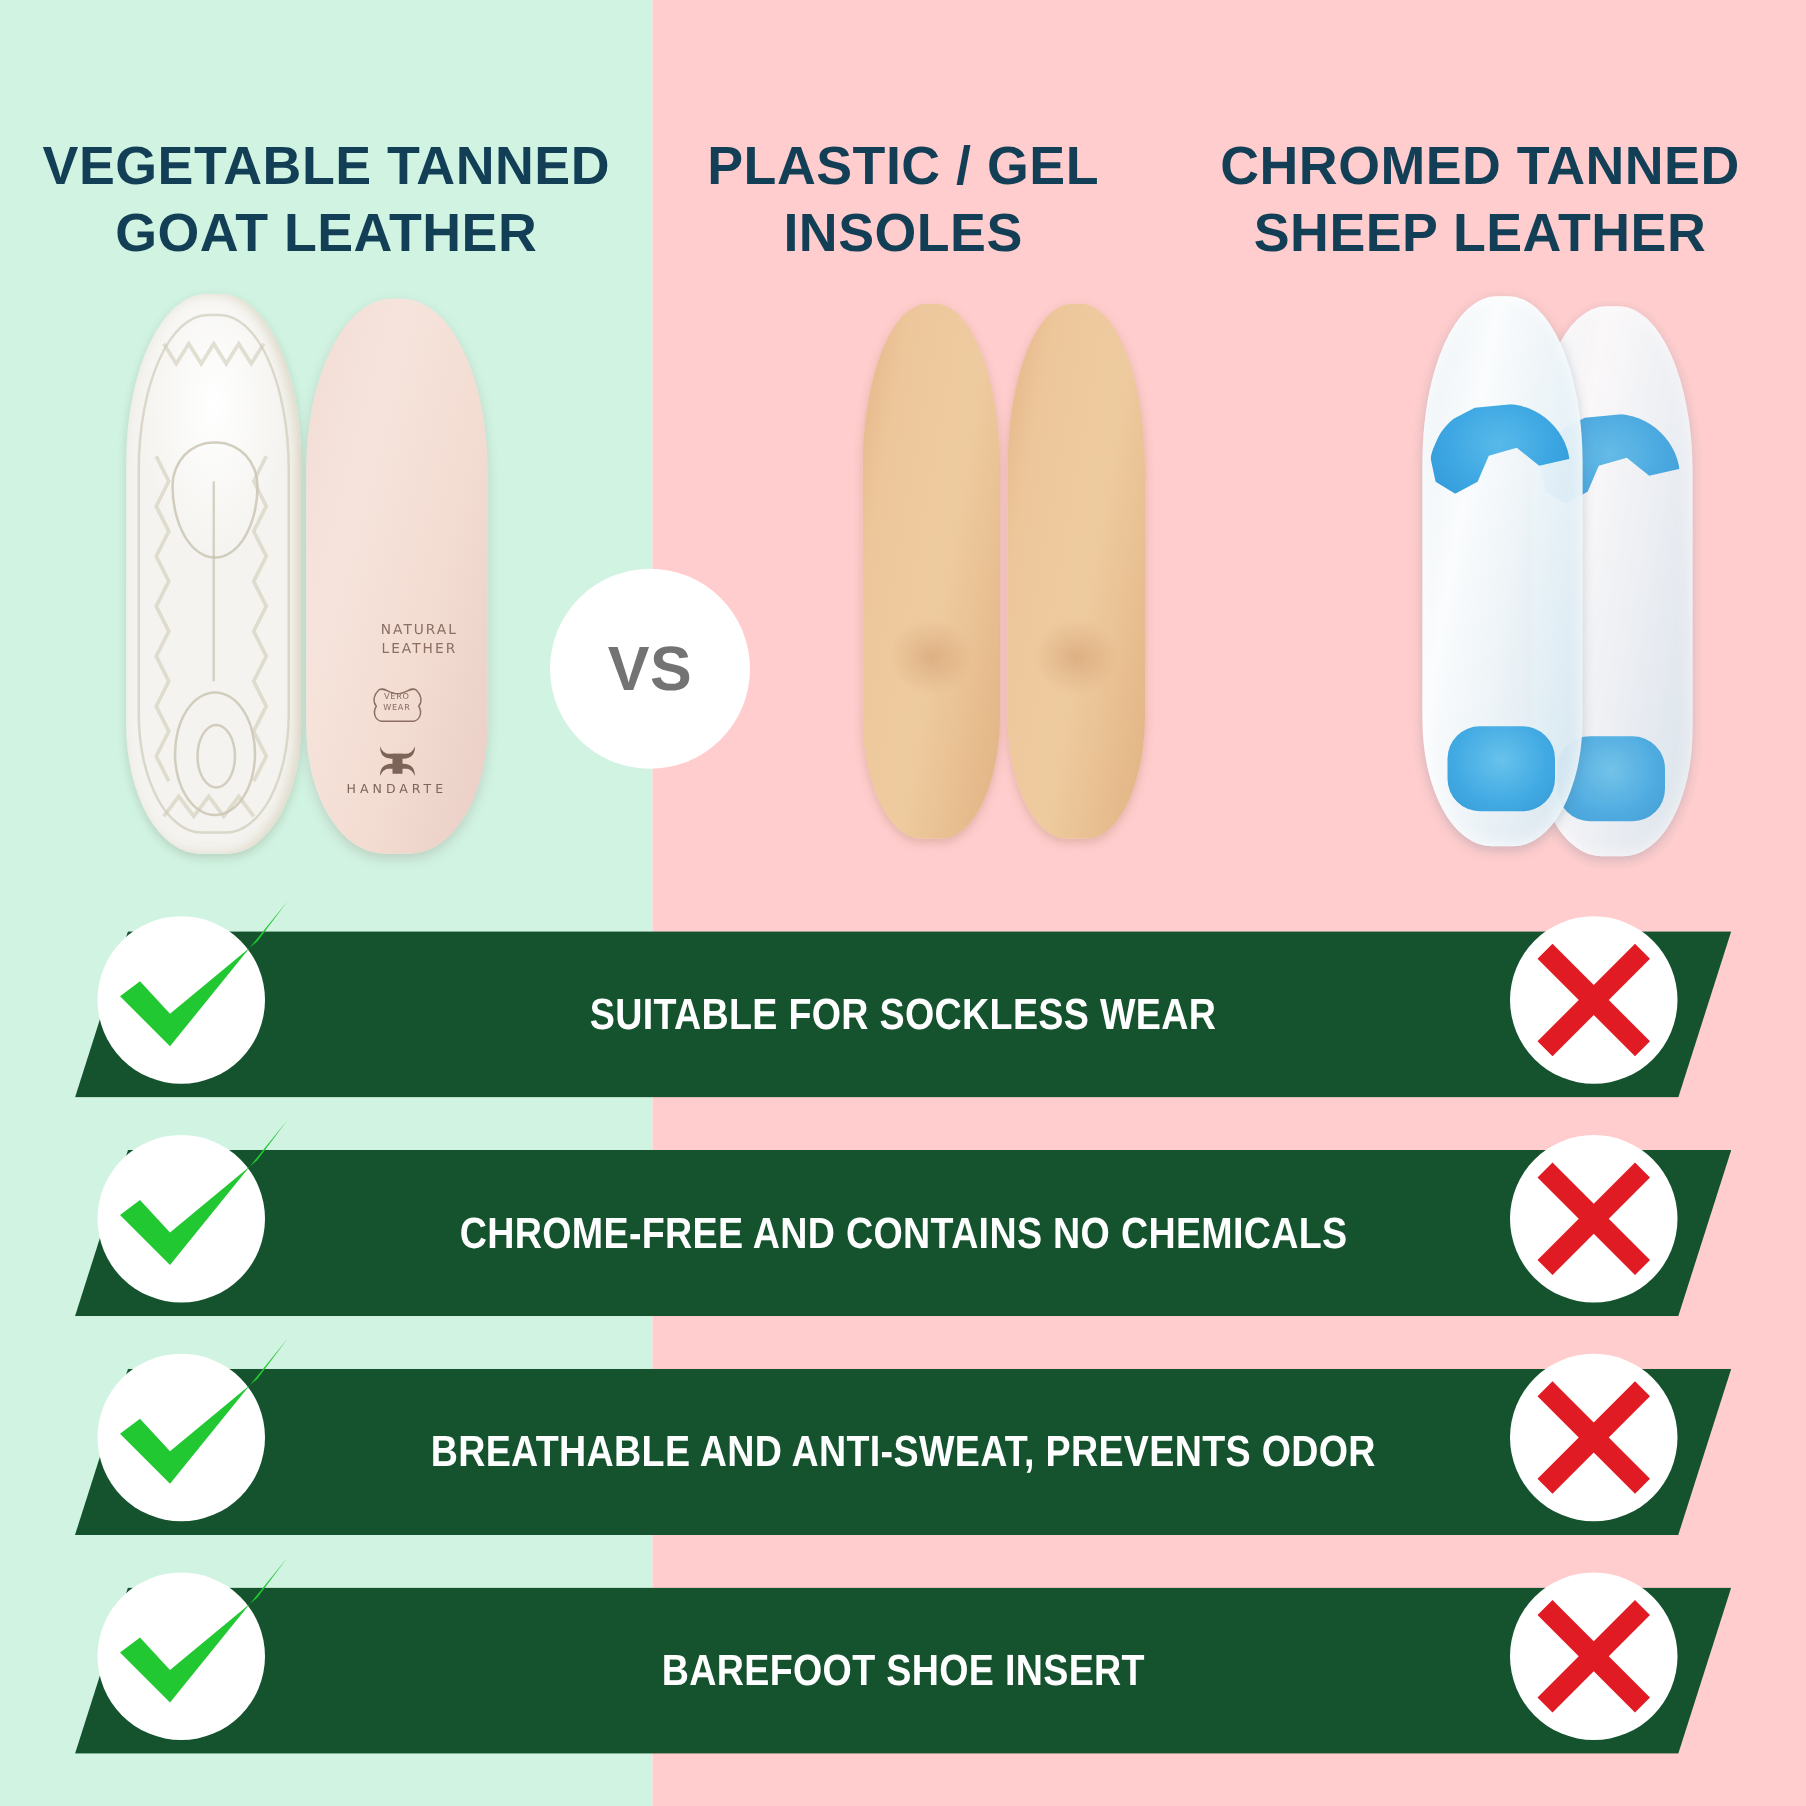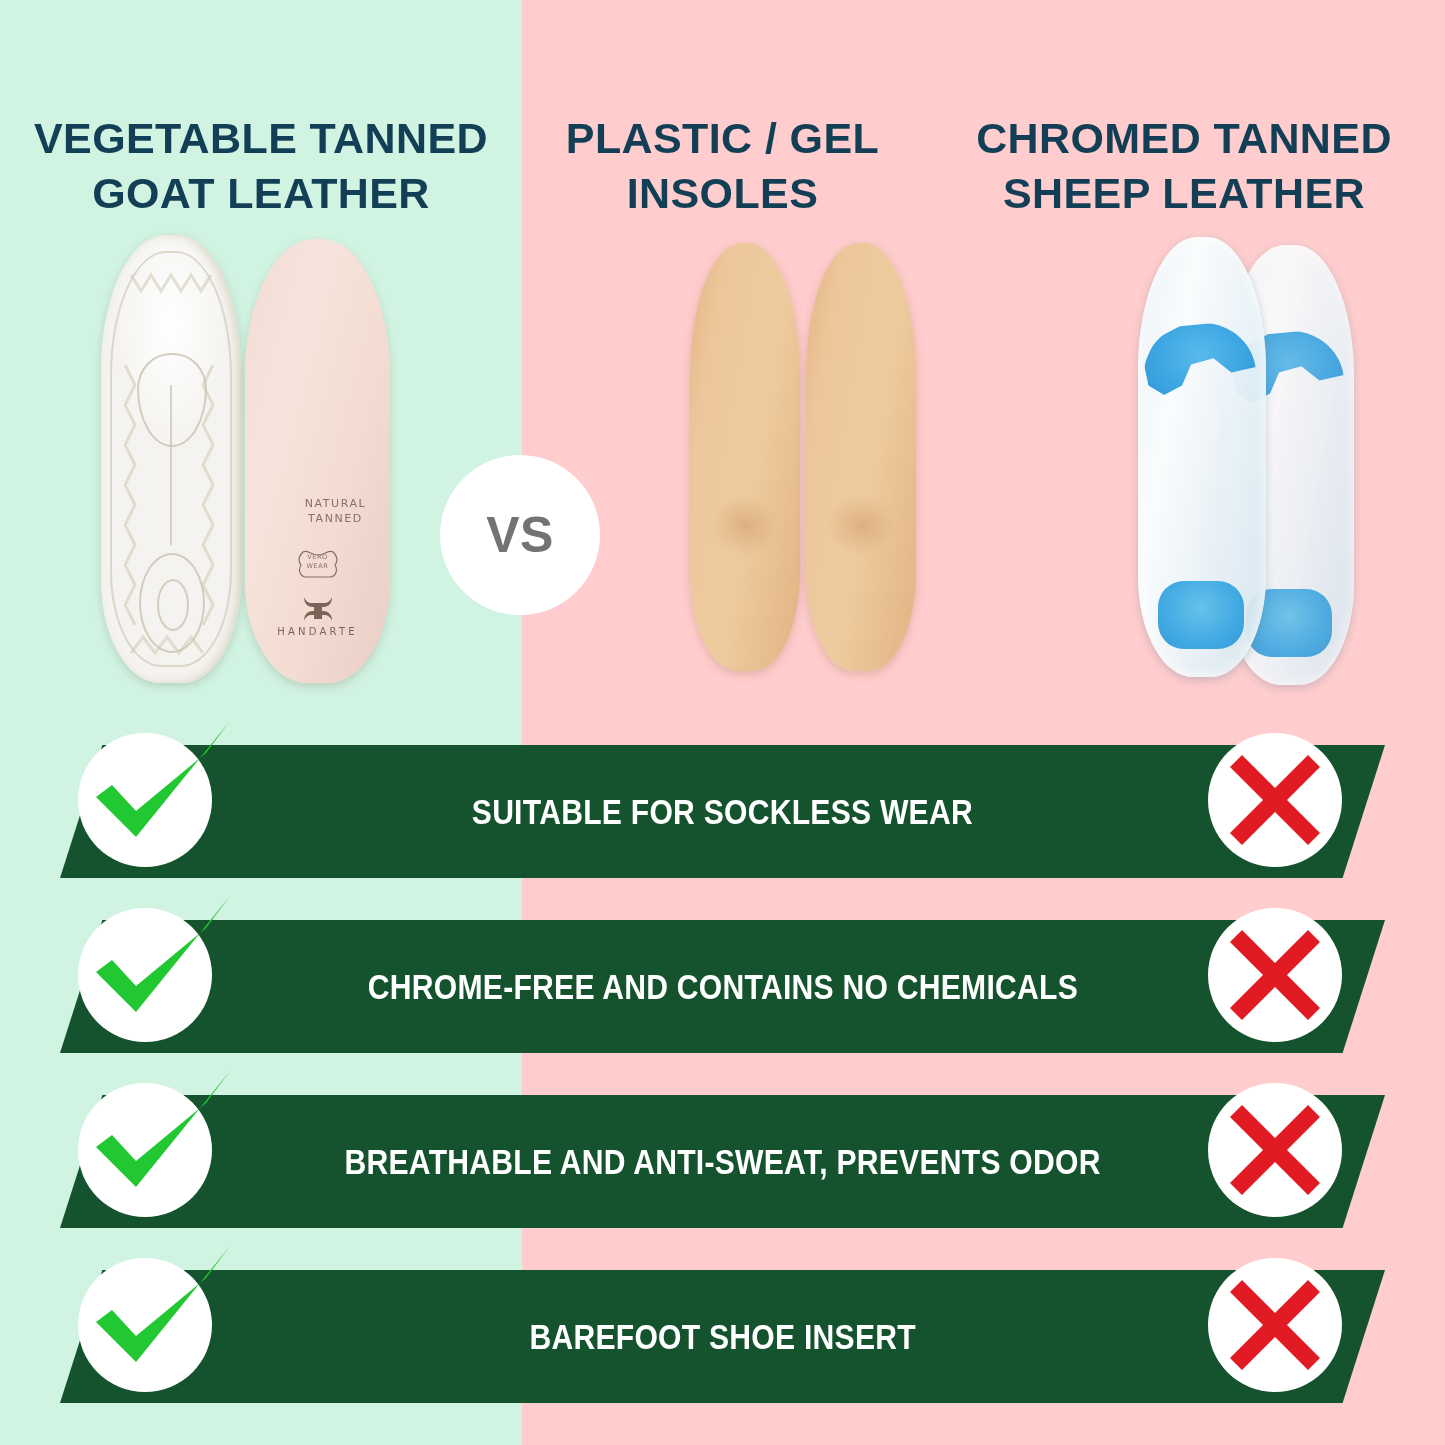--- a/index.html
+++ b/index.html
@@ -37,21 +37,21 @@
   .headings {
     position: absolute;
     left: 0; top: 0;
     width: 1445px;
     height: 215px;
     display: flex;
     z-index: 4;
   }
   .heading {
     display: flex;
-    align-items: center;
+    align-items: flex-end;
     justify-content: center;
     padding-top: 116px;
     box-sizing: border-box;
   }
   .heading-col-1 { width: 522px; }
   .heading-col-2 { width: 522px; }
   .heading-col-3 { width: 401px; }
 
   .heading-text {
     color: #123f56;
@@ -345,21 +345,21 @@
           <polyline points="30,418 42,402 54,418 66,402 78,418 90,402 102,418" fill="none" stroke="#cfcab4" stroke-width="3"></polyline>
         </svg>
         <div class="veg-arch"></div>
         <div class="veg-centerline"></div>
         <div class="veg-heel"></div>
       </div>
 
       <div class="insole veg-leather">
         <div class="brand-block">
           <div class="brand-line">NATURAL</div>
-          <div class="brand-line">TANNED</div>
+          <div class="brand-line">LEATHER</div>
           <div class="hide-badge">
             <svg viewBox="0 0 42 33" width="42" height="33">
               <path d="M6 5 C2 9, 1 14, 4 18 C1 23, 3 29, 8 30 L34 30 C39 29, 41 23, 38 18 C41 14, 40 9, 36 5 C32 2, 28 8, 21 8 C14 8, 10 2, 6 5 Z" fill="none" stroke="#8a6f62" stroke-width="1.2"></path>
             </svg>
             <div class="hide-text">
               <div>VERO</div>
               <div>WEAR</div>
             </div>
           </div>
           <div class="h-logo">

